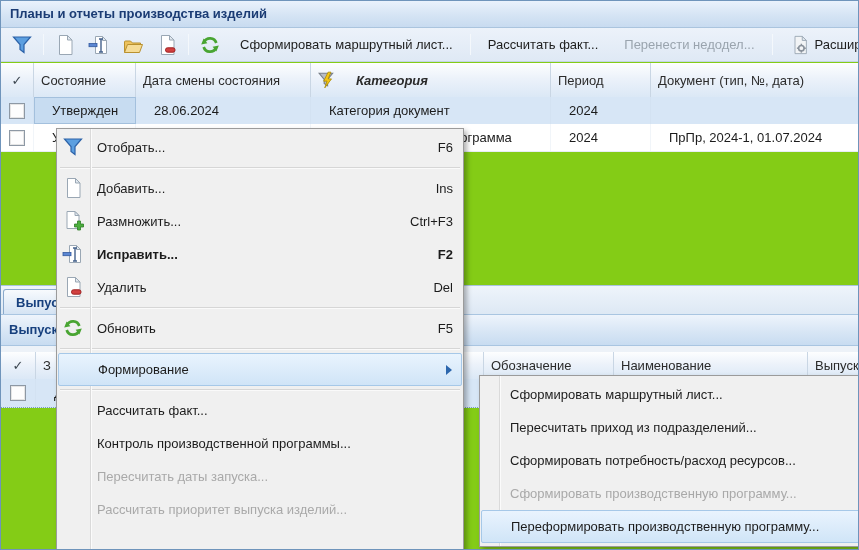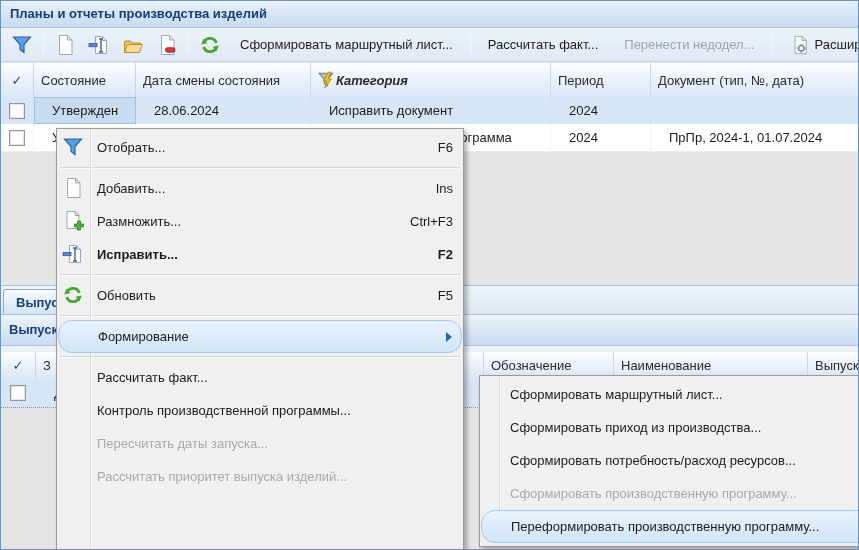--- a/index.html
+++ b/index.html
@@ -1,19 +1,19 @@
 <!DOCTYPE html>
 <html><head>
 <meta charset="utf-8">
 <style>
   html,body{margin:0;padding:0;background:#fff;}
   .screen{
     position:relative;width:859px;height:550px;overflow:hidden;
     font-family:"Liberation Sans","DejaVu Sans",sans-serif;
-    font-size:13px;color:#1c1c1c;background:#e5e5e5;
+    font-size:13px;color:#1c1c1c;background:#84cc16;
     border:1px solid #6f94bb;box-sizing:border-box;
   }
   
   .titlebar{position:absolute;left:0;top:0;right:0;height:27px;
     background:linear-gradient(180deg,#eaf2fc 0%,#d5e4f4 55%,#c8dbf0 100%);
     border-bottom:1px solid #aac4de;line-height:26px;padding-left:9px;
     font-weight:bold;color:#1b3c74;box-sizing:border-box;}
   
   .toolbar{position:absolute;left:0;top:27px;right:0;height:34px;
     background:linear-gradient(180deg,#ecf2fa,#dfe9f5);
@@ -32,21 +32,21 @@
   .th{border-right:1px solid #c9d6e4;box-sizing:border-box;display:flex;
     align-items:center;padding-left:7px;color:#2b2b2b;overflow:hidden;}
   .th.last{border-right:none;flex:1;}
   .trow{position:absolute;left:0;right:0;height:27px;}
   .td{box-sizing:border-box;display:flex;align-items:center;padding-left:18px;
     overflow:hidden;white-space:nowrap;border-right:1px solid rgba(200,214,230,0.25);}
   .td.last{border-right:none;flex:1;}
   .row-sel{background:#d7e6f6;border-bottom:1px solid #c2d5ea;}
   .row-plain{background:#ffffff;border-bottom:1px solid #e7edf5;}
   .cell-focus{background:#c7dcf1;outline:1px solid #a3c0dd;outline-offset:-1px;}
-  .bi{font-weight:bold;font-style:italic;margin-left:0;}
+  .bi{font-weight:bold;font-style:italic;margin-left:20px;}
   .chk-glyph{color:#3c4650;font-size:13px;}
   .cb{width:14px;height:14px;background:#fdfdfd;border:1px solid #8d98a4;
     box-shadow:inset 0 0 0 1px #e5e5e5;margin-left:7px;}
   
   .c0{width:33px;justify-content:center;padding-left:0;}
   .c1{width:102px;} .c2{width:175px;} .c3{width:240px;} .c4{width:100px;}
   
   .tabstrip{position:absolute;left:0;right:0;top:284px;height:29px;
     background:linear-gradient(180deg,#eef4fb,#dde8f4);
     border-top:1px solid #aac4de;}
@@ -77,21 +77,21 @@
   .menu-sub::before{left:19px;}
   .mi{position:relative;height:33px;display:flex;align-items:center;
     padding:0 10px 0 40px;cursor:default;}
   .menu-sub .mi{padding-left:30px;height:33px;}
   .mi-icon{position:absolute;left:5px;top:5px;width:22px;height:22px;}
   .mi-label{white-space:nowrap;overflow:hidden;}
   .mi-shortcut{margin-left:auto;padding-left:20px;}
   .mi-bold{font-weight:bold;}
   .mi-disabled{color:#a9a9a9;}
   .mi-hl{background:linear-gradient(180deg,#eaf4fe,#cfe4f7);
-    outline:1px solid #a6c8e8;outline-offset:-1px;border-radius:14px;
+    outline:1px solid #a6c8e8;outline-offset:-1px;border-radius:2px;
     margin:0 1px;}
   .menu-sep{height:8px;display:flex;align-items:center;padding:0 3px;}
   .menu-sep::after{content:"";flex:1;height:1px;background:#d6d6d6;
     border-bottom:1px solid #fafafa;}
   .sub-arrow{width:0;height:0;border-top:5px solid transparent;
     border-bottom:5px solid transparent;border-left:6px solid #2c66ad;
     margin-left:auto;}
   svg{display:block;}
 </style>
 </head>
@@ -201,21 +201,21 @@
     <div class="th c4">Период</div>
     <div class="th last">Документ (тип, №, дата)</div>
   </div>
 
   <div class="trow cols row-sel" style="top:96px;">
     <div class="td c0">
         <div class="cb" style="margin-left:0;"></div>
       </div>
     <div class="td c1 cell-focus">Утвержден</div>
     <div class="td c2">28.06.2024</div>
-    <div class="td c3">Исправить документ</div>
+    <div class="td c3">Категория документ</div>
     <div class="td c4">2024</div>
   </div>
 
   <div class="trow cols row-plain" style="top:123px;">
     <div class="td c0">
         <div class="cb" style="margin-left:0;"></div>
       </div>
     <div class="td c1">Утвержден</div>
     <div class="td c2"></div>
     <div class="td c3">Производственная программа</div>
@@ -295,20 +295,31 @@
             <path d="M14.5 2.5 v4 h4 z" fill="#e2e9f0" stroke="#9aa7b4"></path>
             <rect x="1" y="9.5" width="8" height="3.2" fill="#5b86d2" stroke="#33599f" stroke-width="0.8"></rect>
             <path d="M11 5 h4 M13 5 v13 M11 18 h4" stroke="#44618c" stroke-width="1.4" fill="none"></path>
           </svg>
       </span>
       <span class="mi-label">Исправить...</span>
       <span class="mi-shortcut">F2</span>
     </div>
 
 
+    <div class="mi">
+      <span class="mi-icon">
+        <svg width="22" height="22" viewBox="0 0 22 22">
+            <path d="M5.5 1.5 h8 l4.5 4.5 v14.5 h-12.5 z" fill="#fff" stroke="#9aa7b4"></path>
+            <path d="M13.5 1.5 v4.5 h4.5 z" fill="#e2e9f0" stroke="#9aa7b4"></path>
+            <rect x="9.5" y="13.8" width="9.5" height="4.4" rx="2" fill="#d24040" stroke="#9e2323"></rect>
+          </svg>
+      </span>
+      <span class="mi-label">Удалить</span>
+      <span class="mi-shortcut">Del</span>
+    </div>
 
     <div class="menu-sep"></div>
 
     <div class="mi">
       <span class="mi-icon">
         <svg width="22" height="22" viewBox="0 0 22 22">
             <g stroke="#49a532" stroke-width="2.7" fill="none">
               <path d="M17.3 9.0 A6.6 6.6 0 0 0 5.0 8.1"></path>
               <path d="M4.7 13.0 A6.6 6.6 0 0 0 17.0 13.9"></path>
             </g>
@@ -345,21 +356,21 @@
       <span class="mi-label">Рассчитать приоритет выпуска изделий...</span>
     </div>
 
   </div>
 
   <div class="menu menu-sub">
     <div class="mi">
       <span class="mi-label">Сформировать маршрутный лист...</span>
     </div>
     <div class="mi">
-      <span class="mi-label">Сформировать приход из производства...</span>
+      <span class="mi-label">Пересчитать приход из подразделений...</span>
     </div>
     <div class="mi">
       <span class="mi-label">Сформировать потребность/расход ресурсов...</span>
     </div>
     <div class="mi mi-disabled">
       <span class="mi-label">Сформировать производственную программу...</span>
     </div>
     <div class="mi mi-hl">
       <span class="mi-label">Переформировать производственную программу...</span>
     </div>

